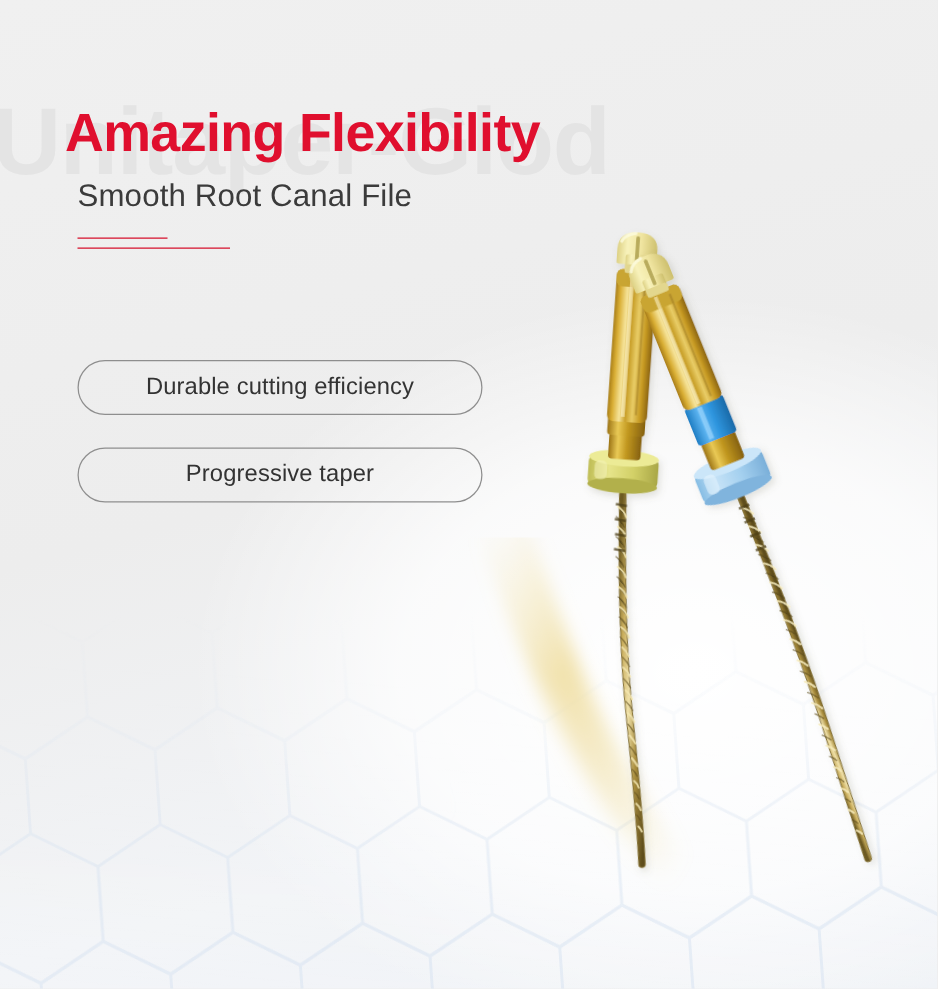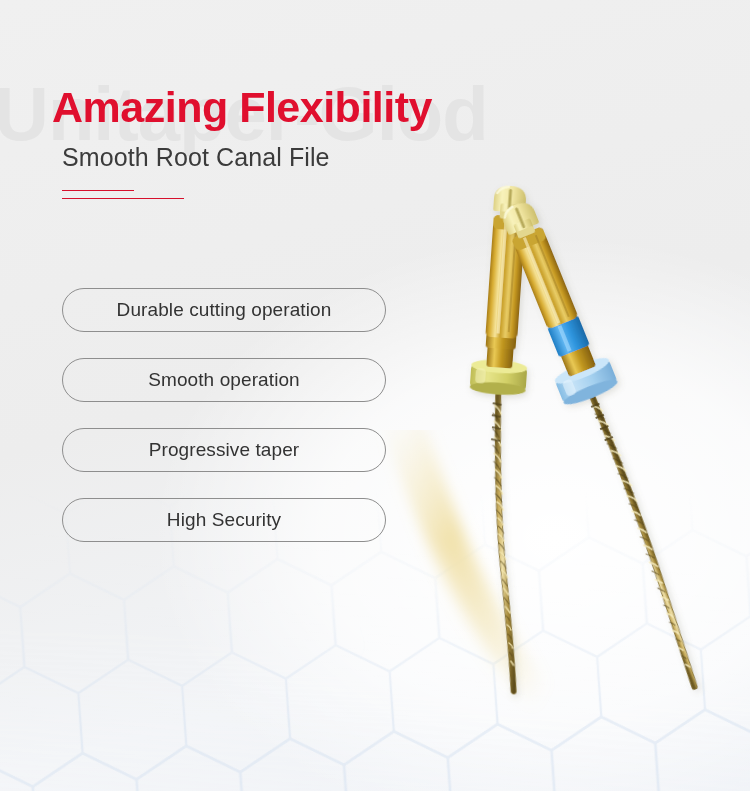--- a/index.html
+++ b/index.html
@@ -409,26 +409,20 @@
   <h1 class="headline">Amazing Flexibility</h1>
   <h2 class="subhead">Smooth Root Canal File</h2>
 
   <div class="rule-group">
     <div class="rule rule-short"></div>
     <div class="rule rule-long"></div>
   </div>
 
   <div class="features">
     <div class="pill">
-      <span>Durable cutting operation</span>
-    </div>
-    <div class="pill">
-      <span>Smooth operation</span>
+      <span>Durable cutting efficiency</span>
     </div>
     <div class="pill">
       <span>Progressive taper</span>
     </div>
-    <div class="pill">
-      <span>High Security</span>
-    </div>
   </div>
 
 </div>
 
 </body></html>

